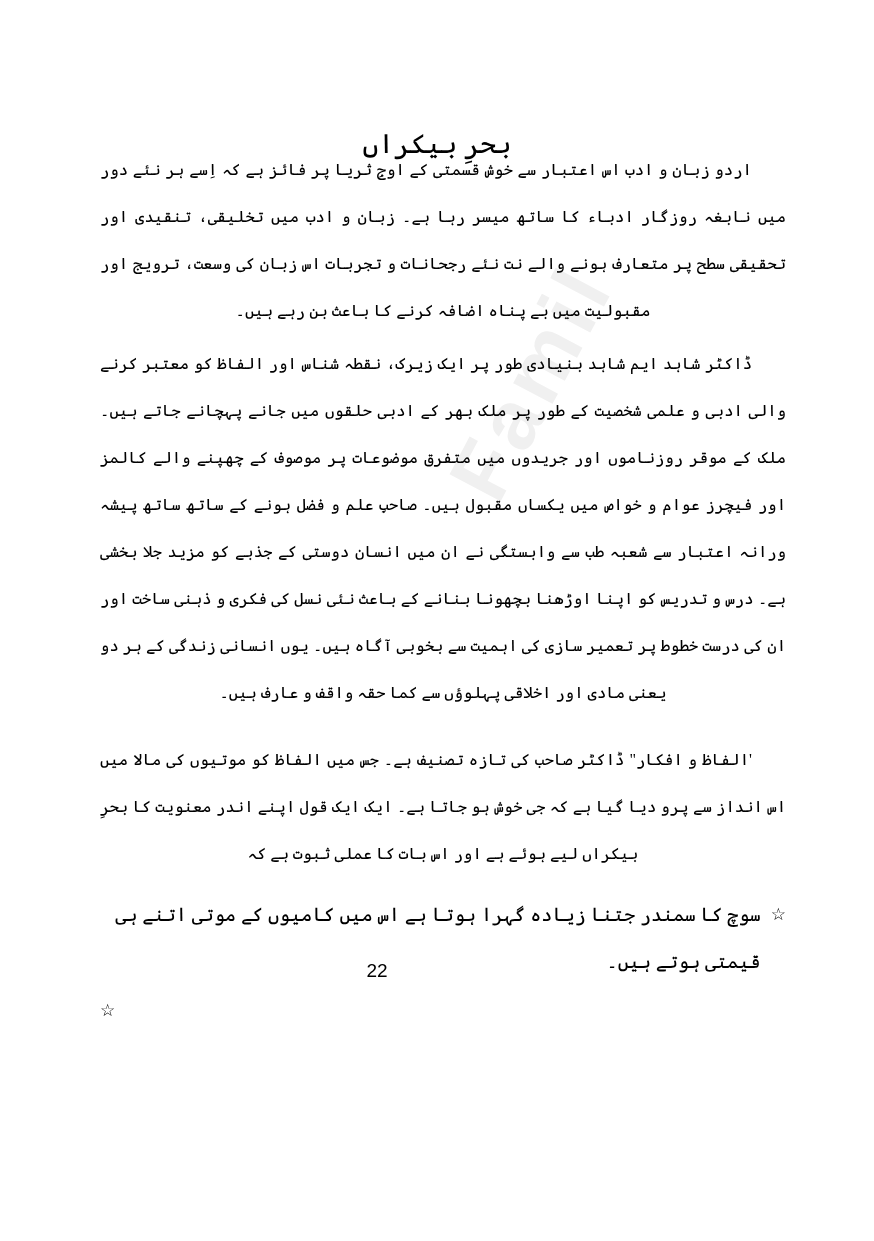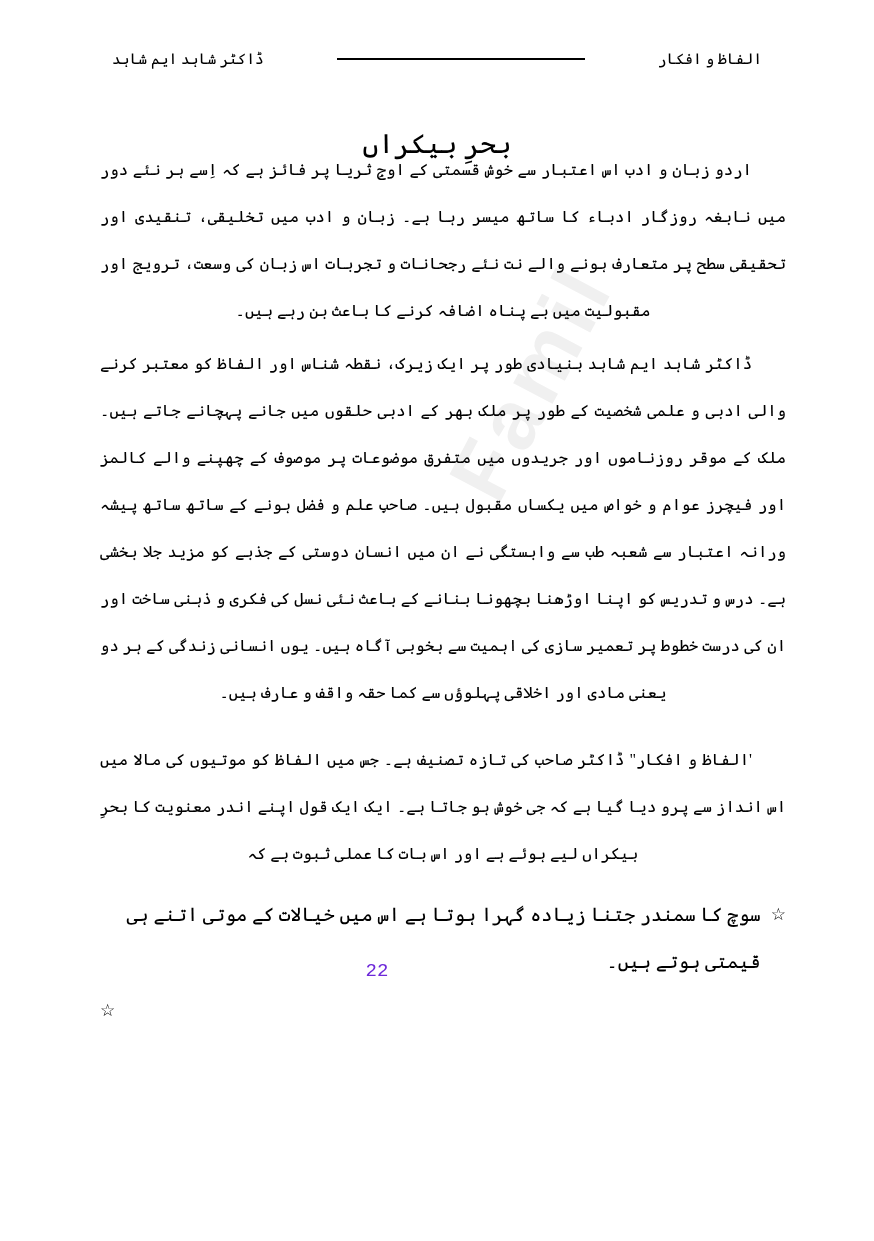--- a/index.html
+++ b/index.html
@@ -156,57 +156,52 @@
     flex: 0 1 auto;
   }
 
   
   .folio {
     position: absolute;
     left: 0;
     top: 960px;
     width: 754px;
     text-align: center;
-    font-family: Liberation Mono, monospace;
+    font-family: Liberation Sans, sans-serif;
     font-size: 19px;
-    color: #6d28d9;
+    color: #000000;
     direction: ltr;
   }
 </style>
 </head>
 <body>
 
 <div class="page">
 
   <div class="watermark">
     <div class="watermark-text">Famil</div>
   </div>
 
   <div class="sheet">
 
-    <div class="running-header">
-      <div class="hdr-author">ڈاکٹر شاہد ایم شاہد</div>
-      <div class="hdr-rule"></div>
-      <div class="hdr-booktitle">الفاظ و افکار</div>
-    </div>
 
     <h1 class="chapter-title">بحرِ بیکراں</h1>
 
     <div class="body-copy">
 
       <p class="para indented">اردو  زبان و ادب اس اعتبار سے خوش قسمتی کے اوجِ ثریا پر فائز ہے کہ اِسے ہر نئے دور میں نابغہ روزگار ادباء کا ساتھ میسر رہا ہے۔ زبان و ادب میں تخلیقی، تنقیدی اور تحقیقی سطح پر متعارف  ہونے والے نت نئے رجحانات و تجربات اس زبان کی وسعت، ترویج اور مقبولیت میں بے پناہ اضافہ کرنے کا باعث بن رہے ہیں۔</p>
 
       <p class="para indented">ڈاکٹر شاہد ایم شاہد بنیادی طور پر ایک زیرک، نقطہ شناس اور الفاظ کو معتبر کرنے والی ادبی و علمی شخصیت کے طور پر ملک بھر کے ادبی حلقوں میں جانے پہچانے جاتے ہیں۔ ملک کے موقر روزناموں اور جریدوں  میں متفرق موضوعات پر موصوف کے چھپنے والے کالمز اور فیچرز عوام و خواص  میں یکساں مقبول ہیں۔ صاحبِ علم و فضل ہونے کے ساتھ ساتھ پیشہ ورانہ اعتبار سے شعبہ طب سے وابستگی نے ان میں انسان دوستی کے جذبے کو مزید جلا بخشی ہے۔  درس و تدریس کو اپنا اوڑھنا بچھونا بنانے کے باعث نئی نسل کی فکری و ذہنی ساخت  اور ان کی درست خطوط پر تعمیر سازی کی اہمیت سے بخوبی آگاہ ہیں۔ یوں انسانی زندگی کے ہر دو یعنی  مادی اور اخلاقی پہلوؤں سے کما حقہ واقف و عارف ہیں۔</p>
 
       <p class="para indented gap-before">'الفاظ و افکار" ڈاکٹر صاحب کی تازہ تصنیف ہے۔ جس میں الفاظ کو موتیوں کی مالا میں اس انداز سے پرو دیا گیا ہے کہ جی خوش ہو جاتا ہے۔ ایک ایک قول اپنے اندر معنویت کا بحرِ بیکراں لیے ہوئے ہے اور اس بات کا عملی ثبوت ہے کہ</p>
 
       <ul class="bullet-list">
         <li class="bullet-item">
           <span class="bullet-star">☆</span>
-          <span class="bullet-text">سوچ کا سمندر جتنا زیادہ گہرا ہوتا ہے اس میں خیالات کے موتی اتنے ہی قیمتی ہوتے ہیں۔</span>
+          <span class="bullet-text">سوچ کا سمندر جتنا زیادہ گہرا ہوتا ہے اس میں کامیوں کے موتی اتنے ہی قیمتی ہوتے ہیں۔</span>
         </li>
         <li class="bullet-item align-end">
           <span class="bullet-star">☆</span>
         </li>
       </ul>
 
     </div>
 
     <div class="folio">22</div>
 

